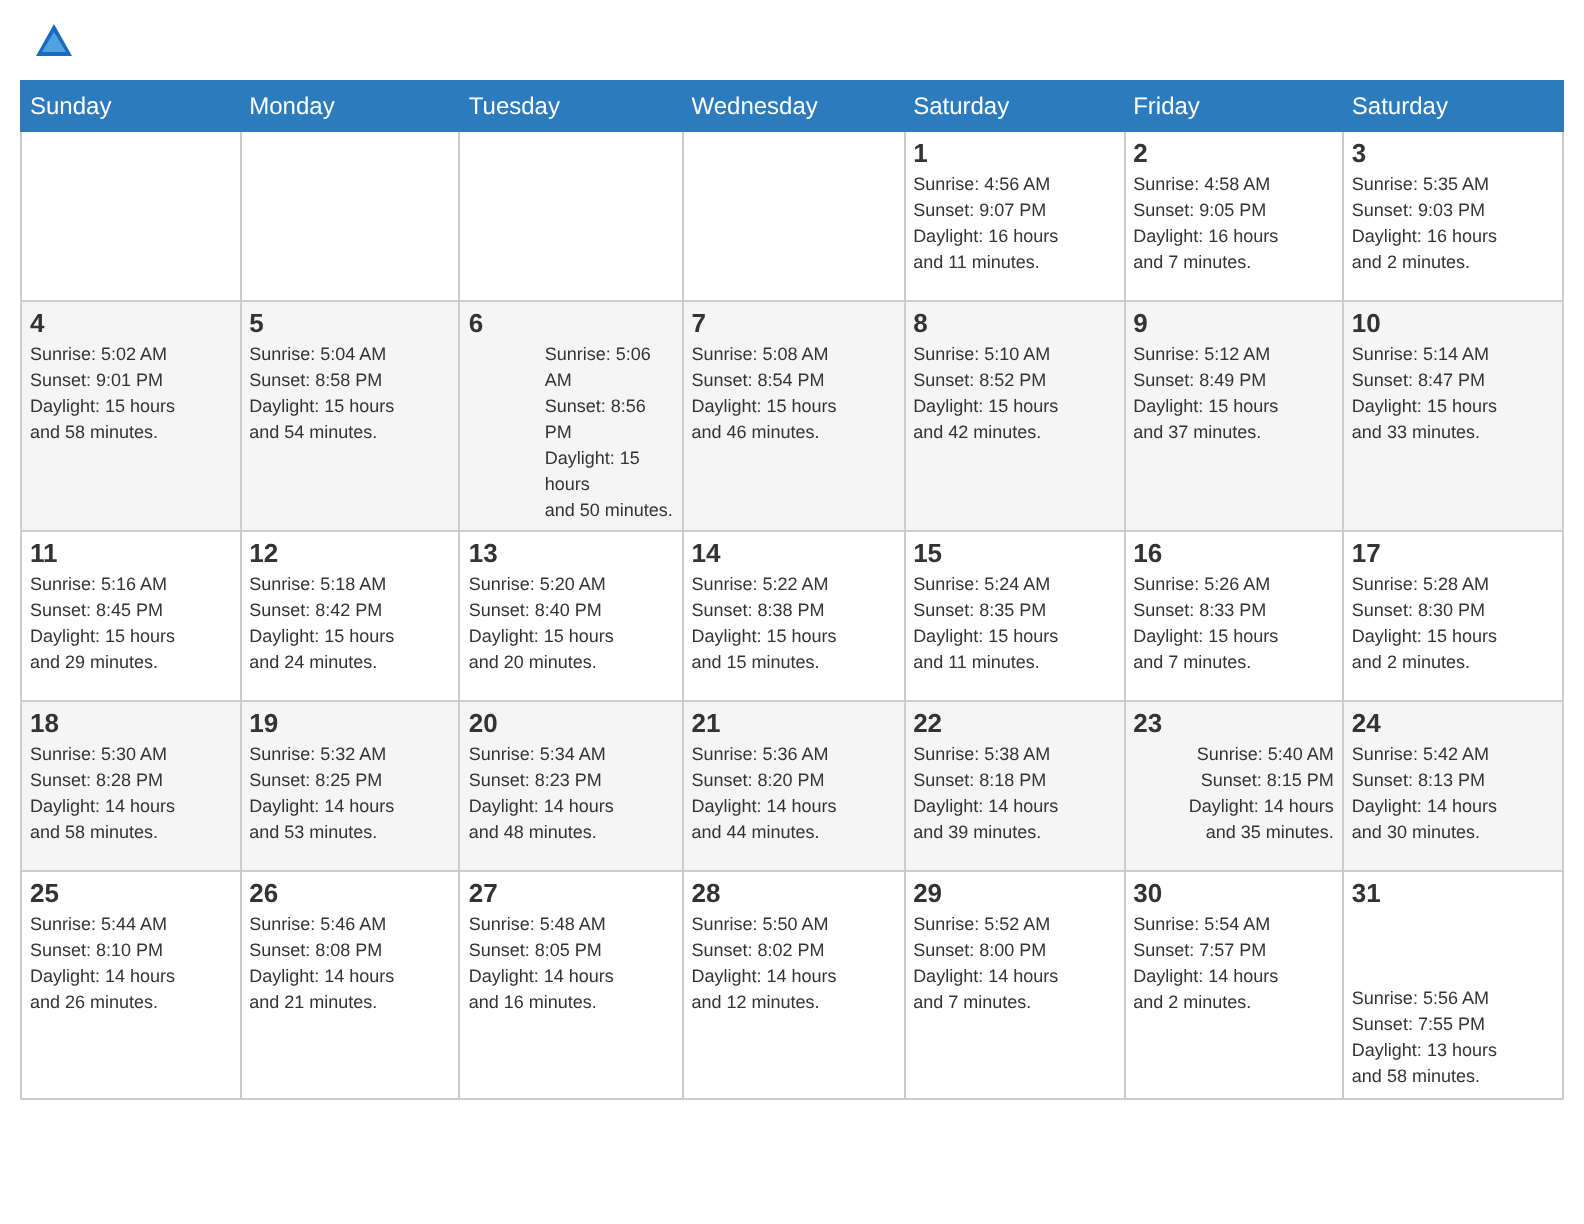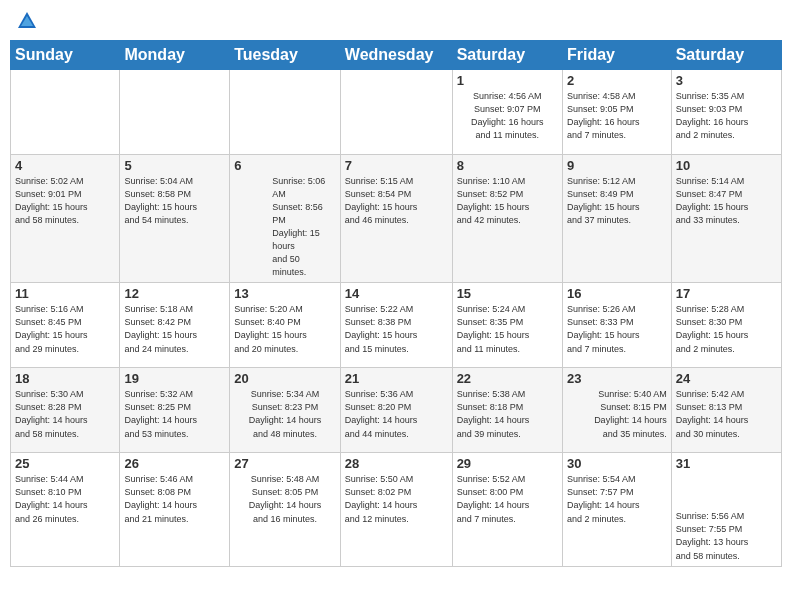--- a/index.html
+++ b/index.html
@@ -55,22 +55,22 @@
       color: #555;
     }
     .calendar {
       width: 100%;
       border-collapse: collapse;
       border: 1px solid #ccc;
     }
     .calendar th {
       background-color: #2b7bbd;
       color: #fff;
-      font-size: 16px;
-      font-weight: bold;
+      font-size: 12px;
+      font-weight: normal;
       padding: 5px 4px;
       text-align: left;
       border: 1px solid #2b7bbd;
     }
     .calendar td {
       vertical-align: top;
       width: 113px;
       height: 85px;
       padding: 3px 4px;
       border: 1px solid #ccc;
@@ -130,21 +130,21 @@
       </tr>
   </thead>
   <tbody id="calendar-body">
   <tr>
         <td class="empty-cell"></td>
         <td class="empty-cell"></td>
         <td class="empty-cell"></td>
         <td class="empty-cell"></td>
         <td>
           <span class="day-number">1</span>
-          <div class="day-info" style="white-space: pre-line; text-align: center;">Sunrise: 4:56 AM
+          <div class="day-info" style="white-space: pre-line;">Sunrise: 4:56 AM
 Sunset: 9:07 PM
 Daylight: 16 hours
 and 11 minutes.</div>
         </td>
         <td>
           <span class="day-number">2</span>
           <div class="day-info" style="white-space: pre-line;">Sunrise: 4:58 AM
 Sunset: 9:05 PM
 Daylight: 16 hours
 and 7 minutes.</div>
@@ -174,28 +174,28 @@
         </td>
         <td>
           <span class="day-number">6</span>
           <div class="day-info" style="white-space: pre-line; margin-left: 38px;">Sunrise: 5:06 AM
 Sunset: 8:56 PM
 Daylight: 15 hours
 and 50 minutes.</div>
         </td>
         <td>
           <span class="day-number">7</span>
-          <div class="day-info" style="white-space: pre-line;">Sunrise: 5:15 AM
+          <div class="day-info" style="white-space: pre-line;">Sunrise: 5:08 AM
 Sunset: 8:54 PM
 Daylight: 15 hours
 and 46 minutes.</div>
         </td>
         <td>
           <span class="day-number">8</span>
-          <div class="day-info" style="white-space: pre-line;">Sunrise: 1:10 AM
+          <div class="day-info" style="white-space: pre-line;">Sunrise: 5:10 AM
 Sunset: 8:52 PM
 Daylight: 15 hours
 and 42 minutes.</div>
         </td>
         <td>
           <span class="day-number">9</span>
           <div class="day-info" style="white-space: pre-line;">Sunrise: 5:12 AM
 Sunset: 8:49 PM
 Daylight: 15 hours
 and 37 minutes.</div>
@@ -269,21 +269,21 @@
         </td>
         <td>
           <span class="day-number">19</span>
           <div class="day-info" style="white-space: pre-line;">Sunrise: 5:32 AM
 Sunset: 8:25 PM
 Daylight: 14 hours
 and 53 minutes.</div>
         </td>
         <td>
           <span class="day-number">20</span>
-          <div class="day-info" style="white-space: pre-line; text-align: center;">Sunrise: 5:34 AM
+          <div class="day-info" style="white-space: pre-line;">Sunrise: 5:34 AM
 Sunset: 8:23 PM
 Daylight: 14 hours
 and 48 minutes.</div>
         </td>
         <td>
           <span class="day-number">21</span>
           <div class="day-info" style="white-space: pre-line;">Sunrise: 5:36 AM
 Sunset: 8:20 PM
 Daylight: 14 hours
 and 44 minutes.</div>
@@ -320,21 +320,21 @@
         </td>
         <td>
           <span class="day-number">26</span>
           <div class="day-info" style="white-space: pre-line;">Sunrise: 5:46 AM
 Sunset: 8:08 PM
 Daylight: 14 hours
 and 21 minutes.</div>
         </td>
         <td>
           <span class="day-number">27</span>
-          <div class="day-info" style="white-space: pre-line; text-align: center;">Sunrise: 5:48 AM
+          <div class="day-info" style="white-space: pre-line;">Sunrise: 5:48 AM
 Sunset: 8:05 PM
 Daylight: 14 hours
 and 16 minutes.</div>
         </td>
         <td>
           <span class="day-number">28</span>
           <div class="day-info" style="white-space: pre-line;">Sunrise: 5:50 AM
 Sunset: 8:02 PM
 Daylight: 14 hours
 and 12 minutes.</div>

